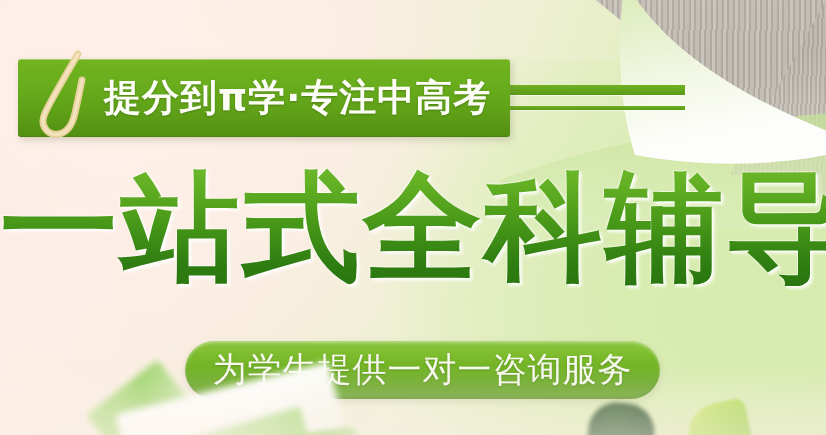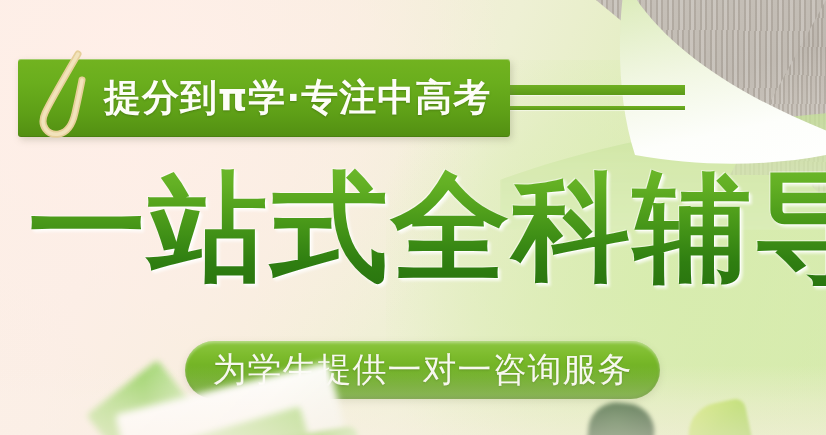--- a/index.html
+++ b/index.html
@@ -159,21 +159,20 @@
     position: absolute;
     left: 0; right: 0;
     top: 168px;
     text-align: center;
     font-size: 118px;
     line-height: 1;
     font-weight: 700;
     letter-spacing: 3px;
     white-space: nowrap;
     font-family: "DejaVu Sans", "Liberation Sans", sans-serif;
-    margin-left: 28px;
   }
   .headline .glyphs {
     display: inline-block;
     background: linear-gradient(180deg,
       #6bb72a 0%,
       #63b024 14%,
       #52a11c 34%,
       #3f8f16 58%,
       #2f7e11 80%,
       #2a760f 100%);

